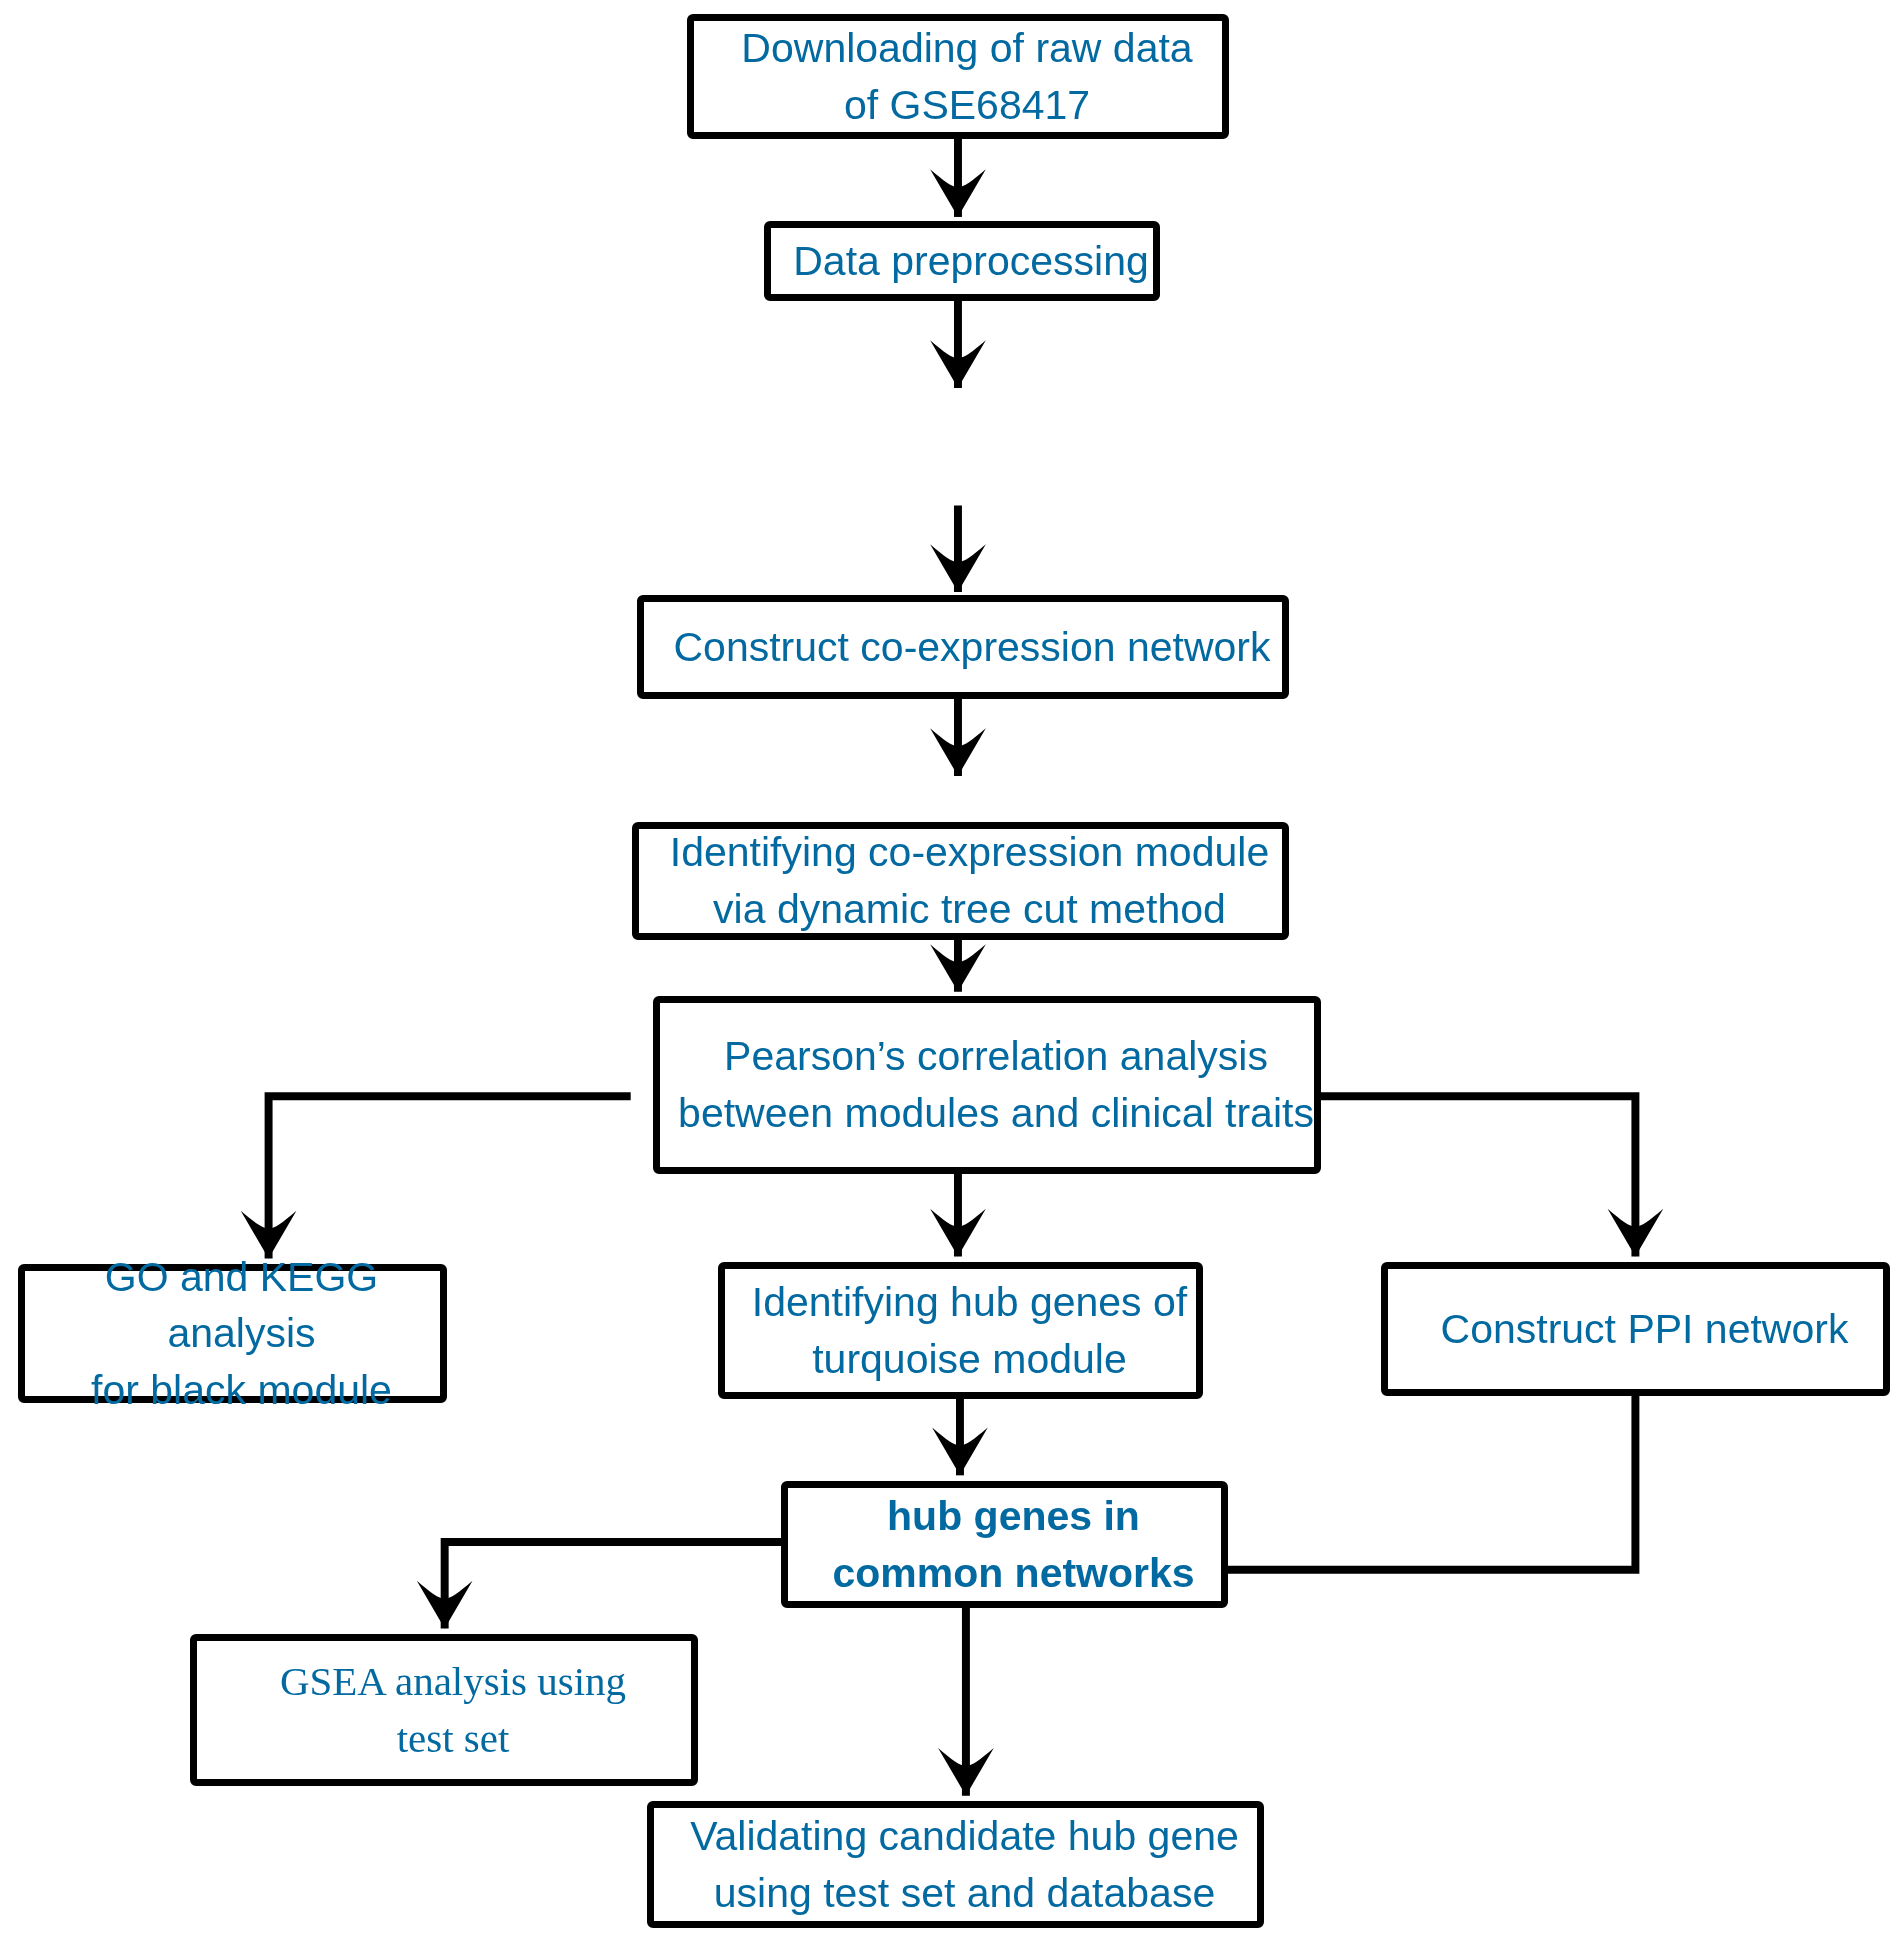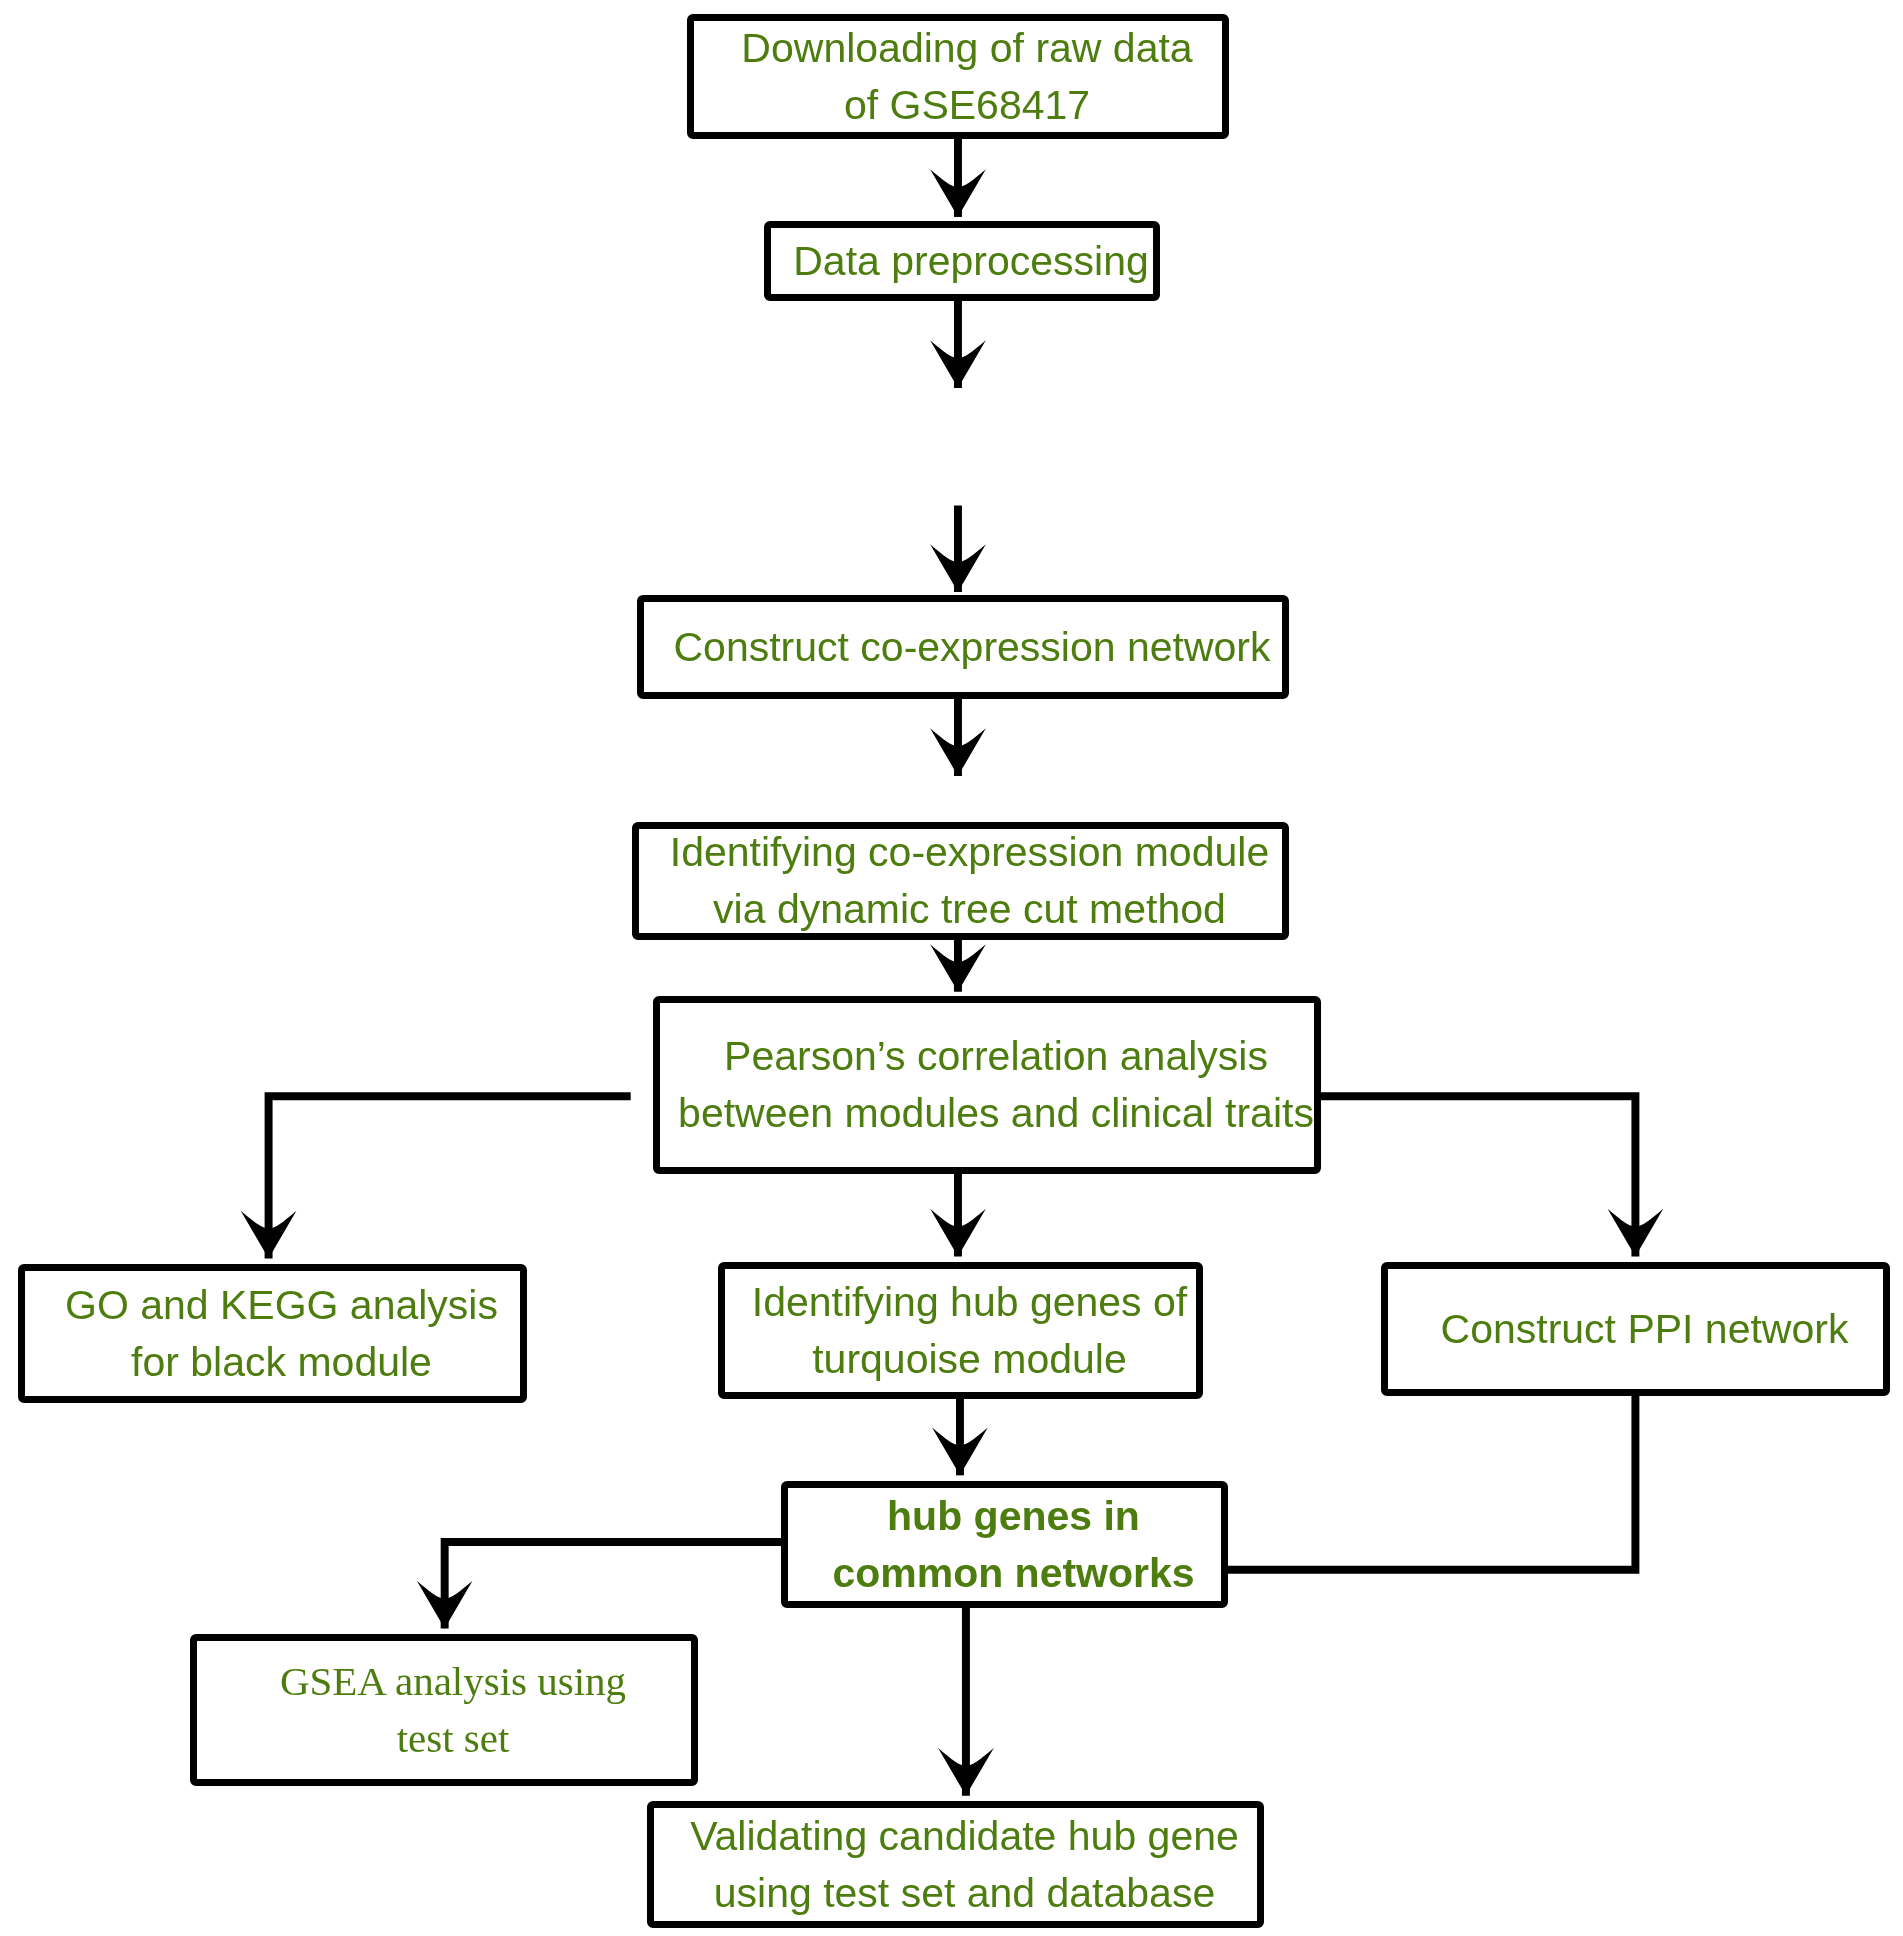--- a/index.html
+++ b/index.html
@@ -23,21 +23,21 @@
     border: 7px solid #000000;
     border-radius: 6px;
     background: #ffffff;
     display: flex;
     align-items: center;
     justify-content: center;
     text-align: center;
     white-space: pre-line;
     font-size: 41px;
     line-height: 1.38;
-    color: #4d7c0f;
+    color: #0369a1;
     padding-left: 18px;
   }
 </style>
 </head>
 <body>
 
 <div class="canvas">
 
   <svg class="connectors" viewBox="0 0 1913 1946" xmlns="http://www.w3.org/2000/svg">
     <defs>
@@ -68,21 +68,21 @@
 
 
   <div class="node" style="left:637px; top:595px; width:652px; height:104px;">Construct co-expression network</div>
 
   <div class="node" style="left:632px; top:822px; width:657px; height:118px;">Identifying co-expression module
 via dynamic tree cut method</div>
 
   <div class="node" style="left:653px; top:996px; width:668px; height:178px;">Pearson’s correlation analysis
 between modules and clinical traits</div>
 
-  <div class="node" style="left:18px; top:1264px; width:509px; height:139px;">GO and KEGG analysis
+  <div class="node" style="left:18px; top:1264px; width:429px; height:139px;">GO and KEGG analysis
 for black module</div>
 
   <div class="node" style="left:718px; top:1262px; width:485px; height:137px;">Identifying hub genes of
 turquoise module</div>
 
   <div class="node" style="left:1381px; top:1262px; width:509px; height:134px;">Construct PPI network</div>
 
   <div class="node" style="left:781px; top:1481px; width:447px; height:127px;font-weight:bold;">hub genes in
 common networks</div>
 

